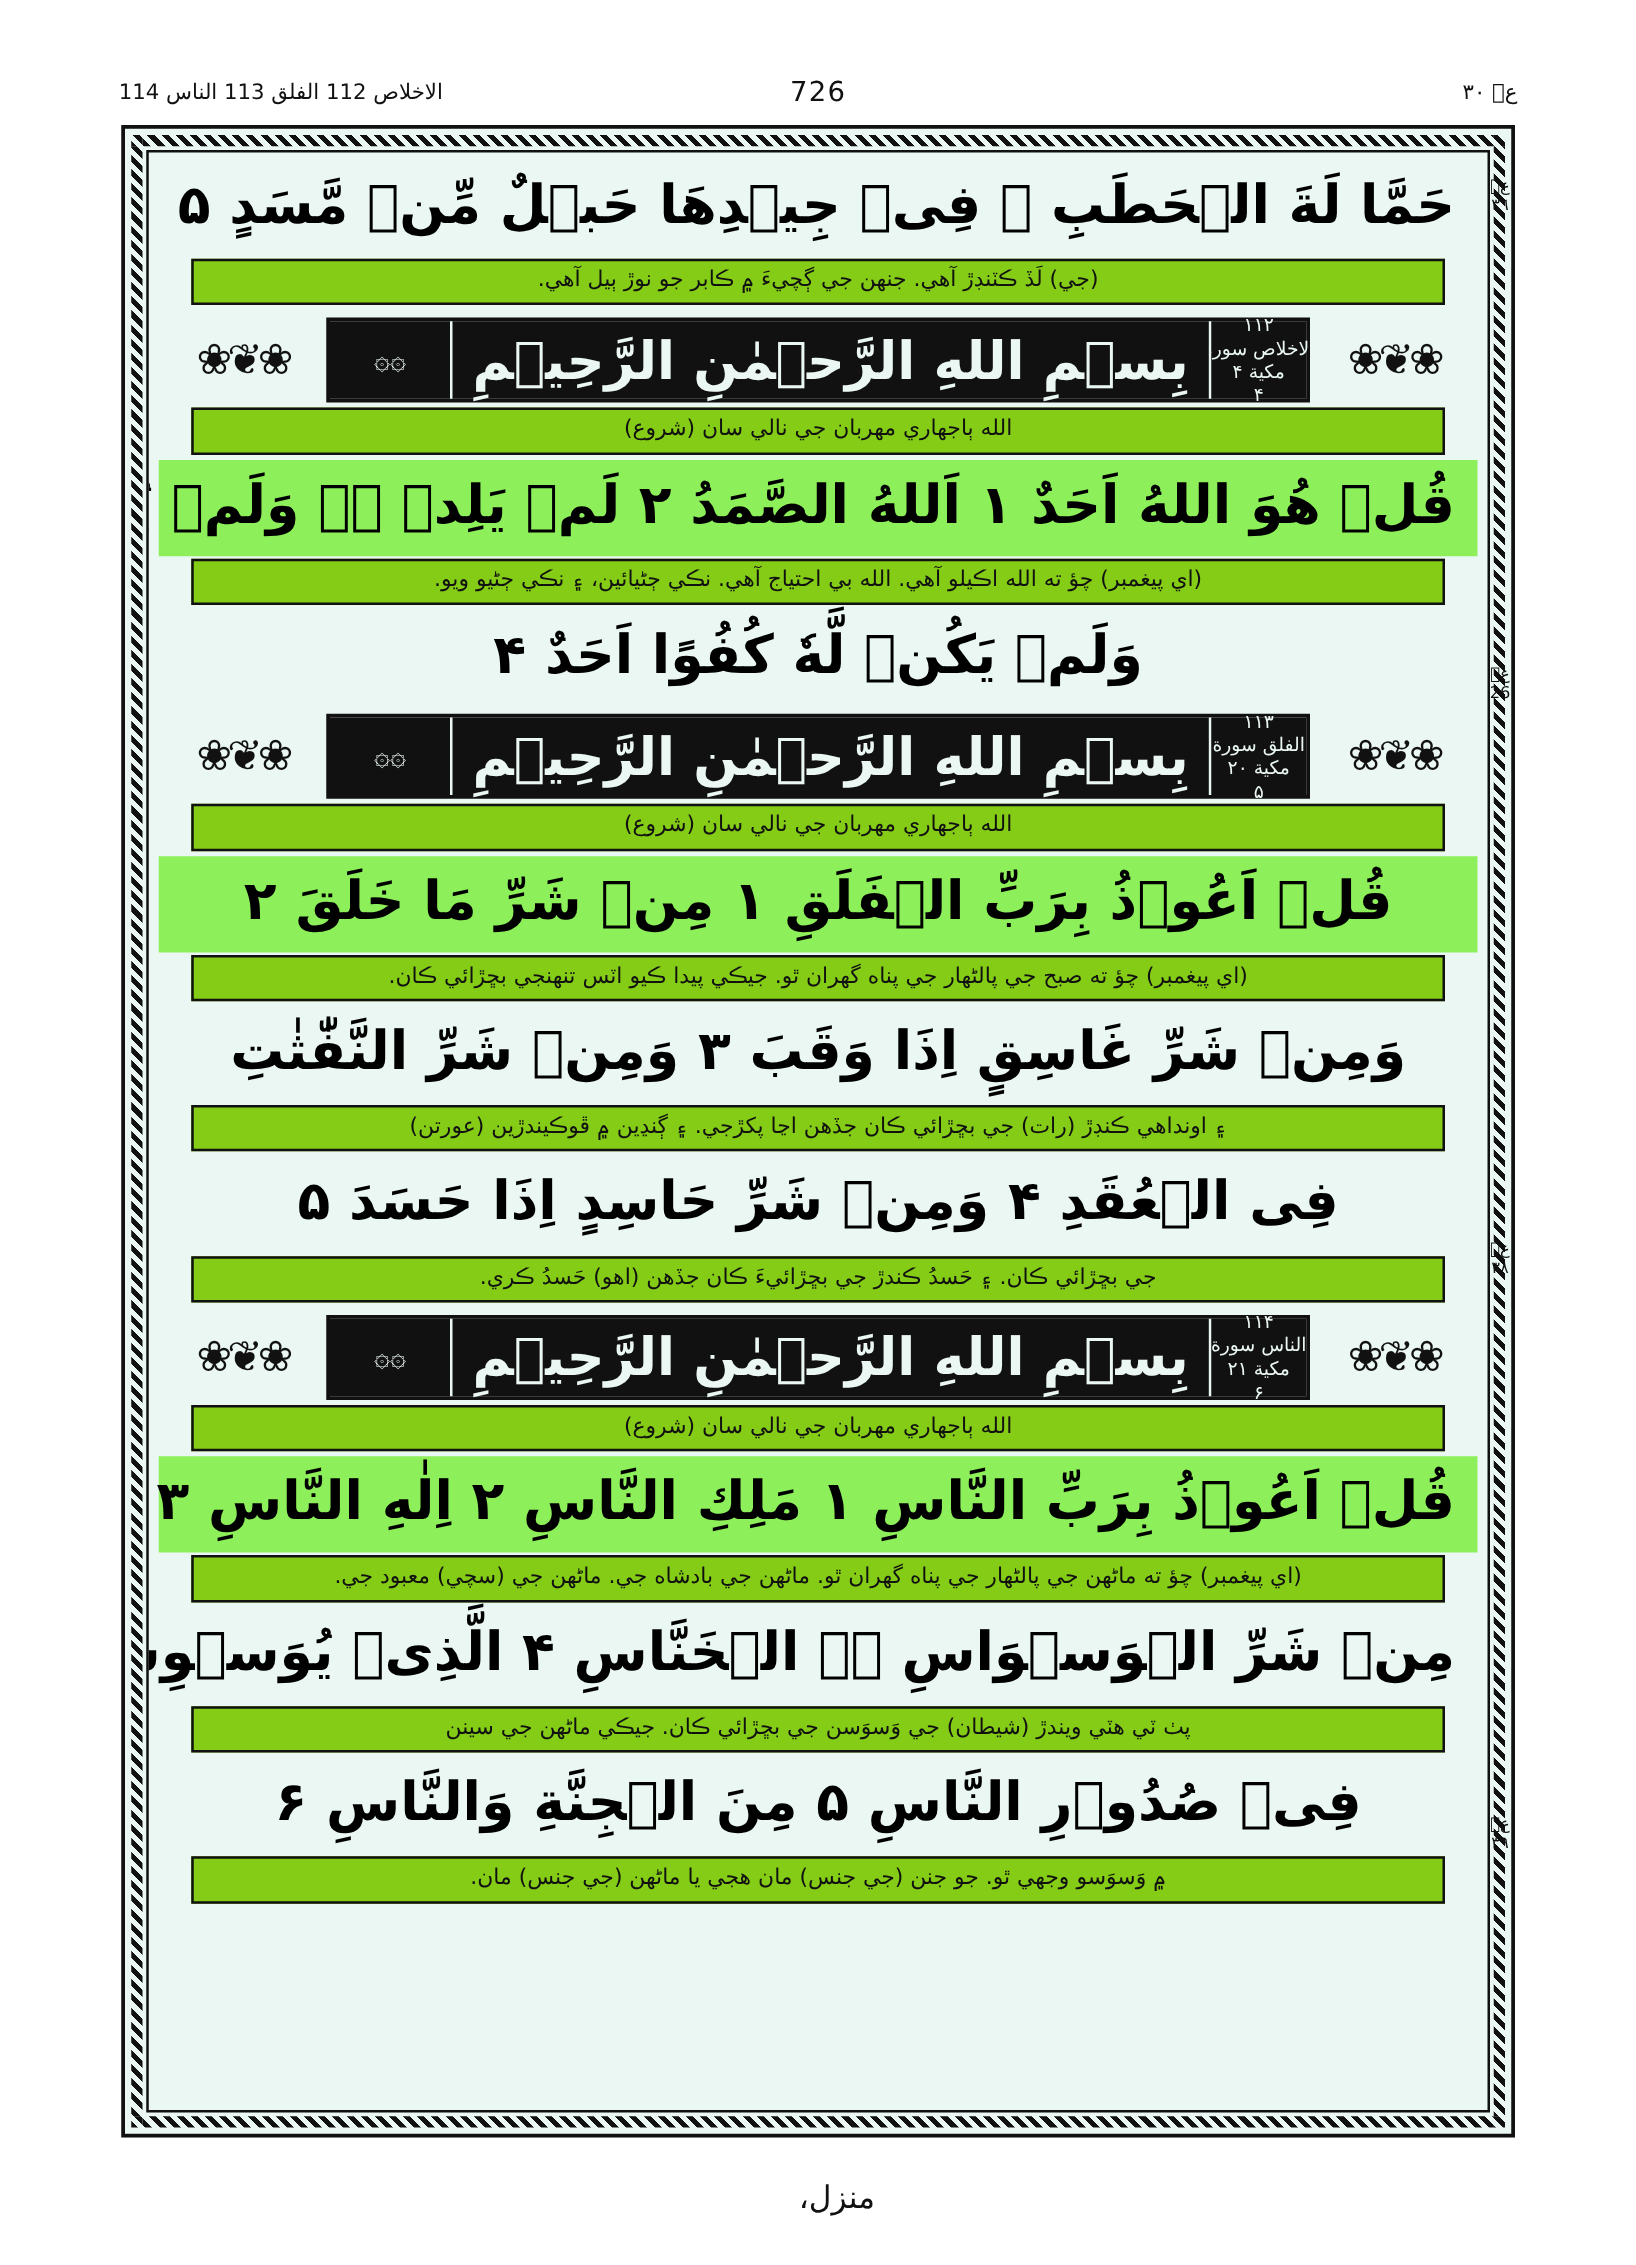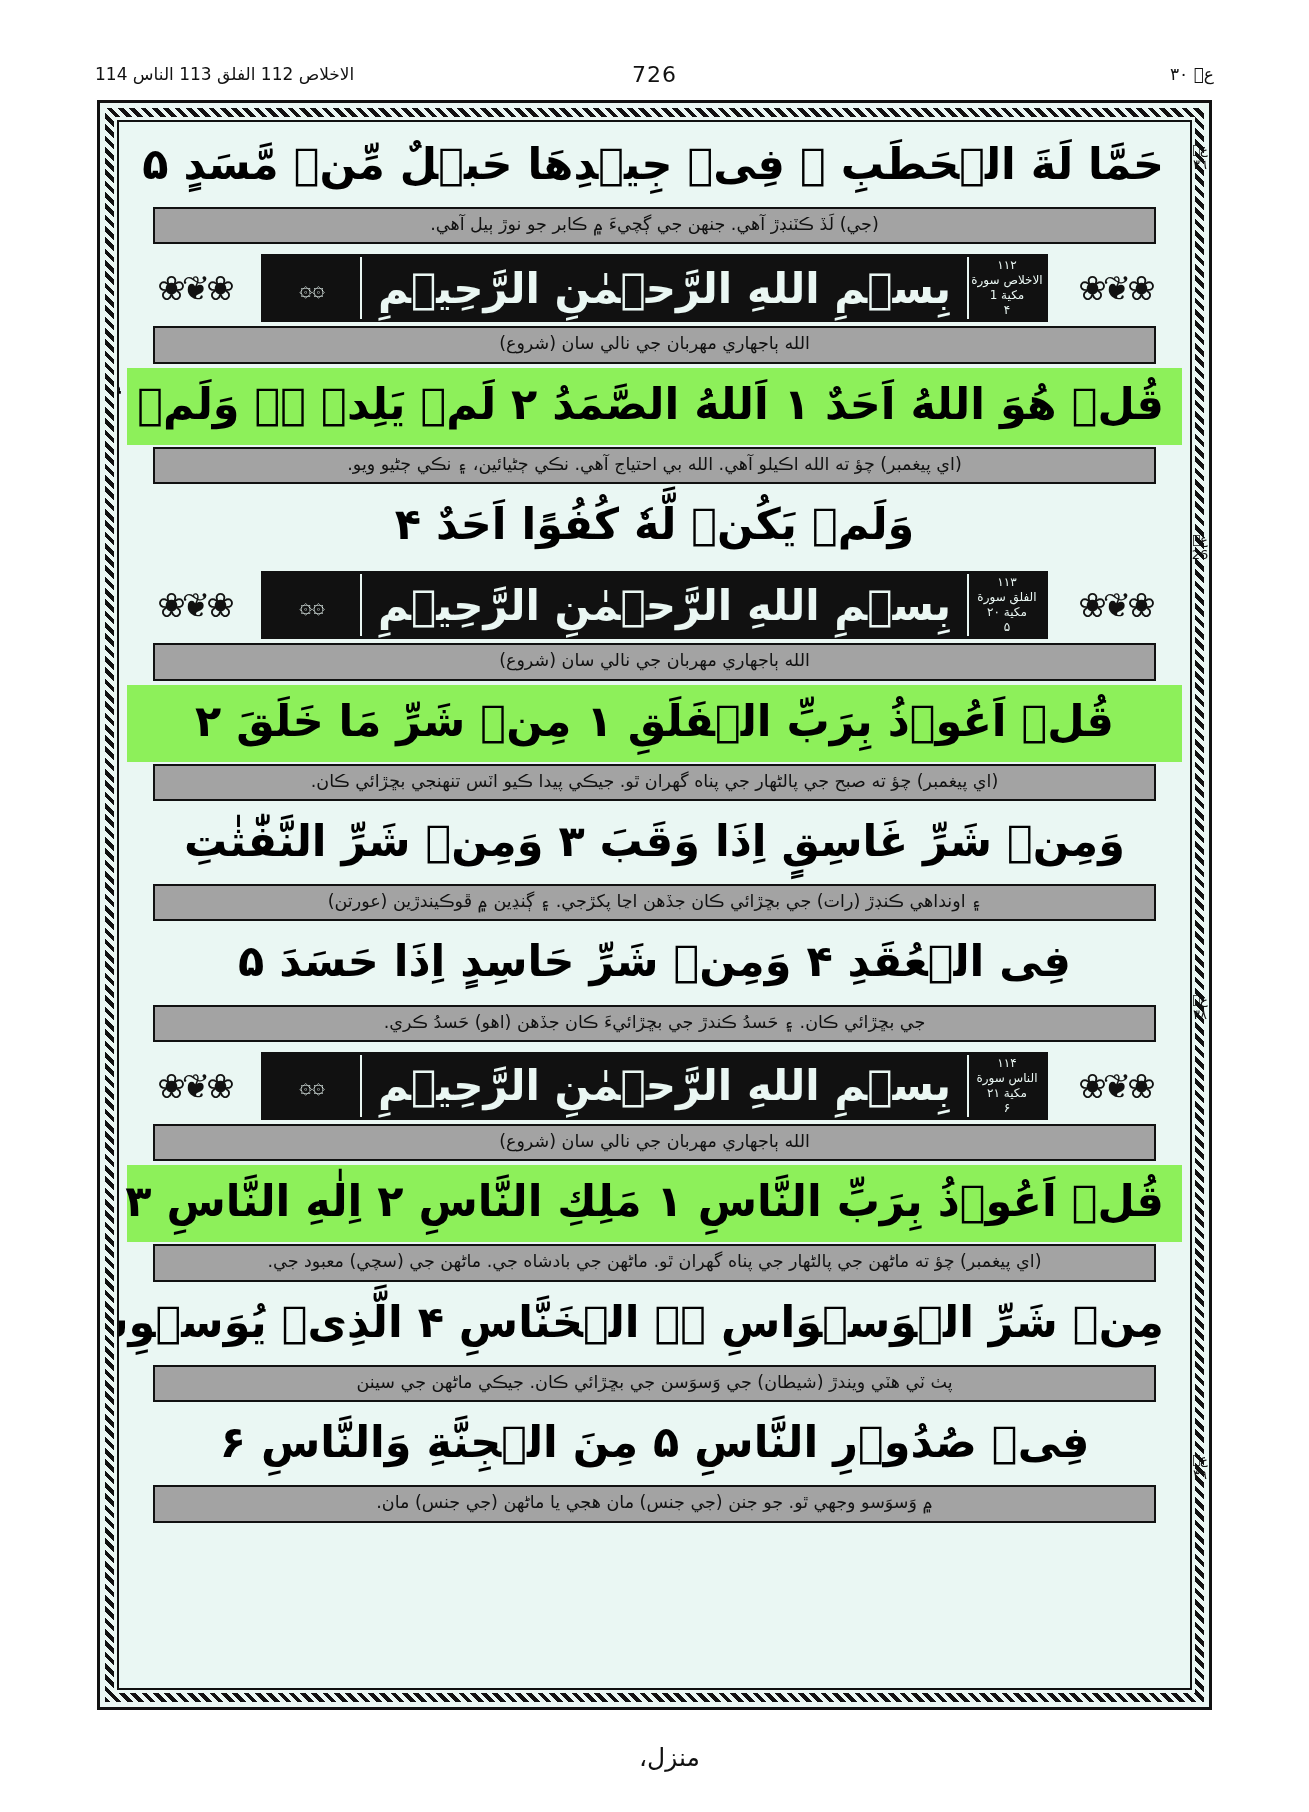--- a/index.html
+++ b/index.html
@@ -101,21 +101,21 @@
   .trans {
     border: 2px solid #111;
     margin: 2px 26px 4px 26px;
     padding: 3px 10px 5px 10px;
     direction: rtl;
     text-align: center;
     font-size: 17.5px;
     line-height: 1.45;
     white-space: nowrap;
     overflow: hidden;
-    background: #a3a3a3;
+    background: #84cc16;
     font-family: "DejaVu Sans", sans-serif;
   }
   
   .bism-row {
     display: flex;
     align-items: center;
     justify-content: center;
     margin: 6px 0 2px 0;
     direction: rtl;
   }
@@ -151,21 +151,21 @@
   }
   .bism-main {
     font-size: 42px;
     letter-spacing: 1px;
     padding: 0 16px;
     font-weight: 700;
     white-space: nowrap;
   }
   .bism-surah {
     flex-direction: column;
-    font-size: 12px;
+    font-size: 15px;
     line-height: 1.25;
     width: 78px;
     text-align: center;
     padding: 4px 2px;
     justify-content: center;
   }
   .bism-surah span { display: block; white-space: nowrap; }
   .bism-mini {
     width: 96px;
     font-size: 22px;
@@ -212,21 +212,21 @@
     <div class="frame-inner">
       <div class="content" id="content">
           <div class="ayah">حَمَّا لَةَ الۡحَطَبِ ۞ فِیۡ جِیۡدِهَا حَبۡلٌ مِّنۡ مَّسَدٍ ۵</div>
           <div class="trans">(جي) لَڏ ڪٽنڊڙ آهي. جنهن جي ڳچيءَ ۾ ڪابر جو نوڙ ٻيل آهي.</div>
           <div class="bism-row">
             <div class="orn">❀❦❀</div>
             <div class="bism-box">
               <div class="bism-cell bism-surah">
                 <span>۱۱۲</span>
                 <span>الاخلاص سورة</span>
-                <span>مکیة 1</span>
+                <span>مکیة ۴</span>
                 <span>۴</span>
               </div>
               <div class="bism-cell bism-main">بِسۡمِ اللهِ الرَّحۡمٰنِ الرَّحِیۡمِ</div>
               <div class="bism-cell bism-mini">۞۞</div>
             </div>
             <div class="orn">❀❦❀</div>
           </div>
           <div class="trans">الله ٻاجهاري مهربان جي نالي سان (شروع)</div>
           <div class="ayah hl">قُلۡ هُوَ اللهُ اَحَدٌ ۱ اَللهُ الصَّمَدُ ۲ لَمۡ یَلِدۡ ۬ۙ وَلَمۡ یُوۡلَدۡ ۳</div>
           <div class="trans">(اي پيغمبر) چؤ ته الله اڪيلو آهي. الله بي احتياج آهي. نڪي ڄڻيائين، ۽ نڪي ڄڻيو ويو.</div>

